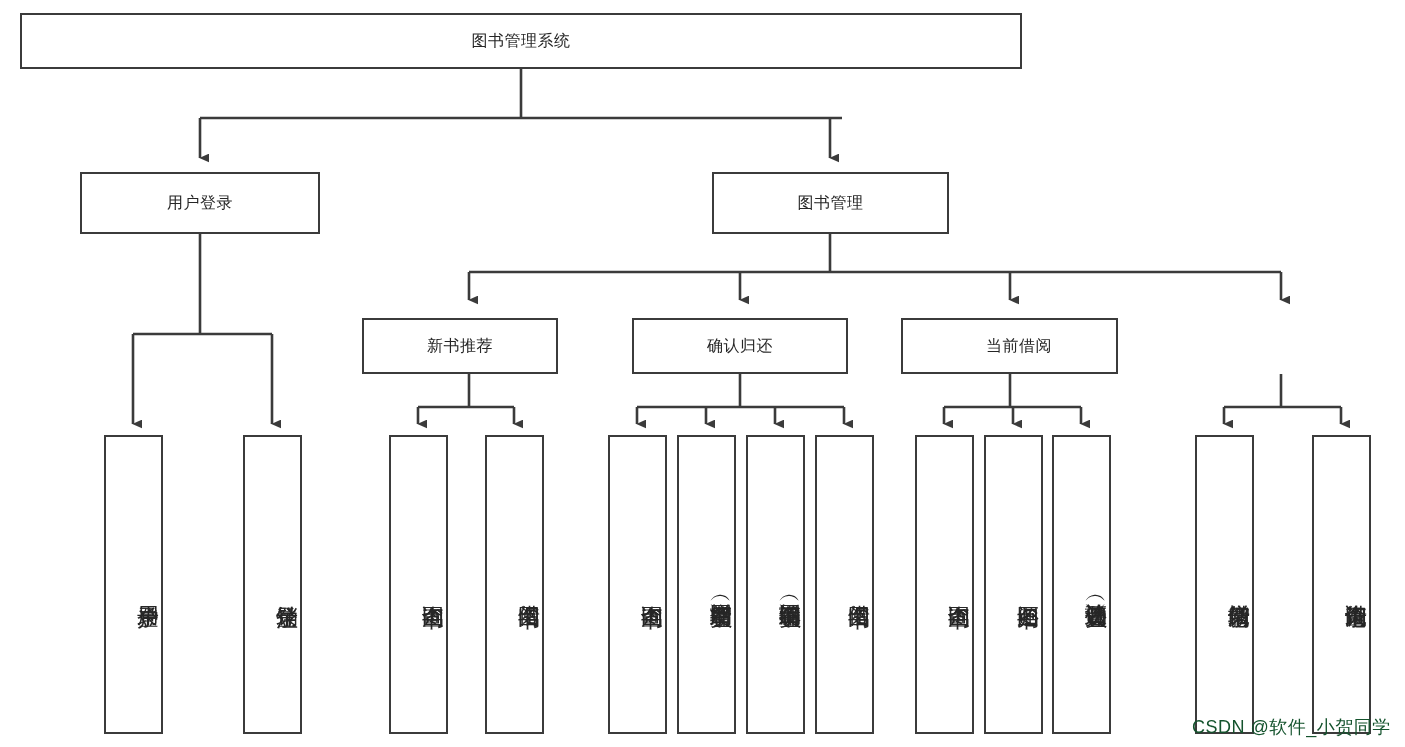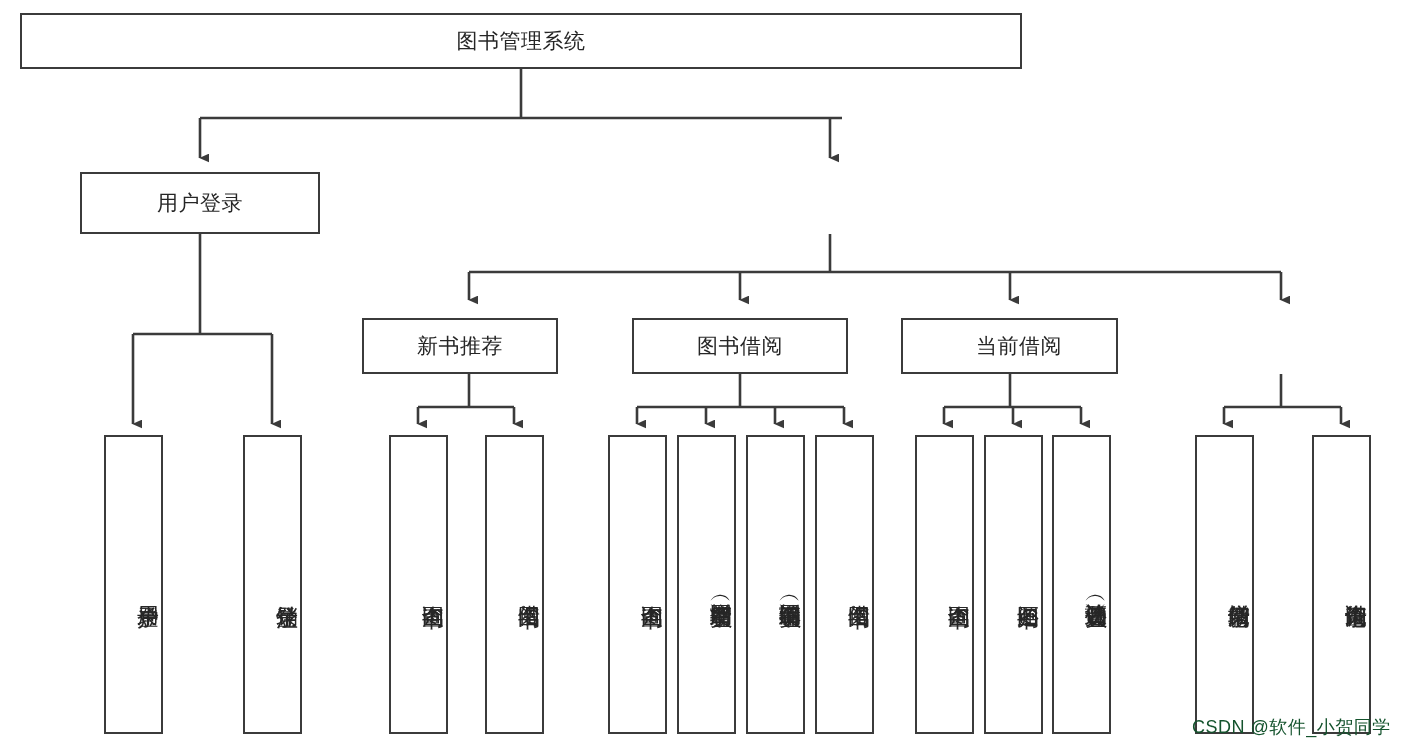--- a/index.html
+++ b/index.html
@@ -31,21 +31,21 @@
     box-sizing: border-box;
     border: 2px solid #3b3b3b;
     background: #ffffff;
     display: flex;
     align-items: center;
     justify-content: center;
     color: #262626;
     letter-spacing: 0.5px;
   }
   .node.horiz {
-    font-size: 21px;
+    font-size: 16px;
     line-height: 1.2;
     text-align: center;
     white-space: nowrap;
   }
   .node.vert {
     writing-mode: vertical-rl;
     text-orientation: upright;
     font-size: 22px;
     line-height: 1.22;
     align-items: flex-start;
@@ -124,27 +124,30 @@
   </svg>
 
   <div class="node horiz" style="left:20px; top:13px; width:1002px; height:56px;">
     <span class="node-label">图书管理系统</span>
   </div>
 
   <div class="node horiz" style="left:80px; top:172px; width:240px; height:62px;">
     <span class="node-label">用户登录</span>
   </div>
 
+  <div class="node horiz" style="left:712px; top:172px; width:237px; height:62px;">
+    <span class="node-label">图书管理</span>
+  </div>
 
   <div class="node horiz" style="left:362px; top:318px; width:196px; height:56px;">
     <span class="node-label">新书推荐</span>
   </div>
 
   <div class="node horiz" style="left:632px; top:318px; width:216px; height:56px;">
-    <span class="node-label">图书借阅</span>
+    <span class="node-label">确认归还</span>
   </div>
 
   <div class="node horiz" style="left:901px; top:318px; width:217px; height:56px;padding-left:19px;">
     <span class="node-label">当前借阅</span>
   </div>
 
 
   <div class="node vert" style="left:104px; top:435px; width:59px; height:299px;">
     <span class="node-label">用户登录</span>
   </div>

